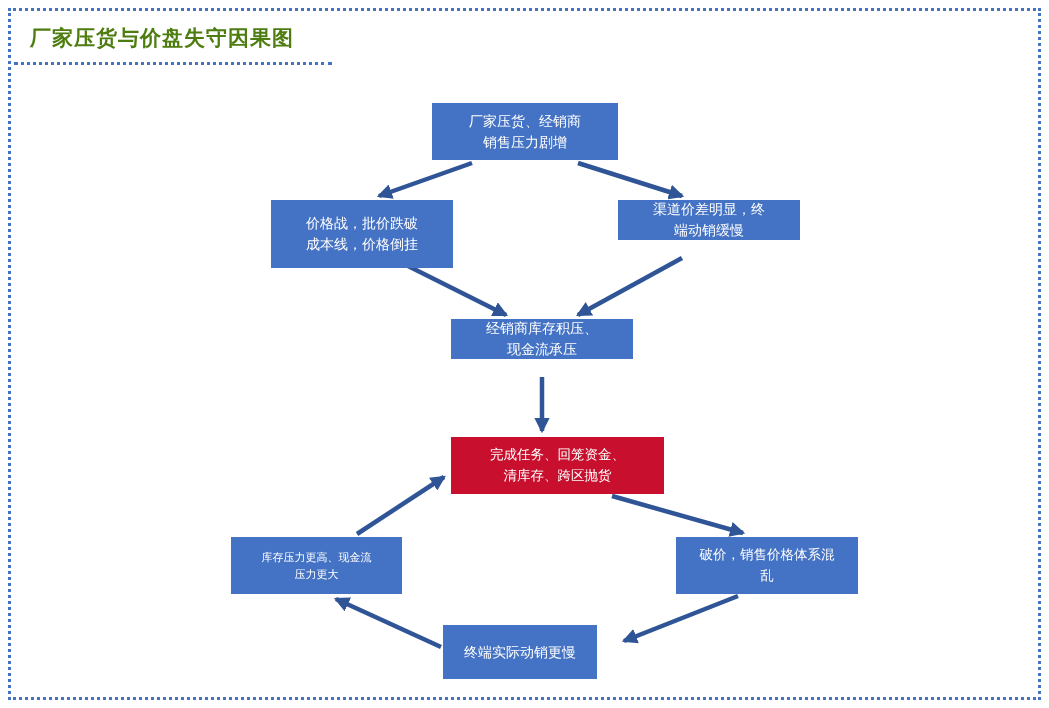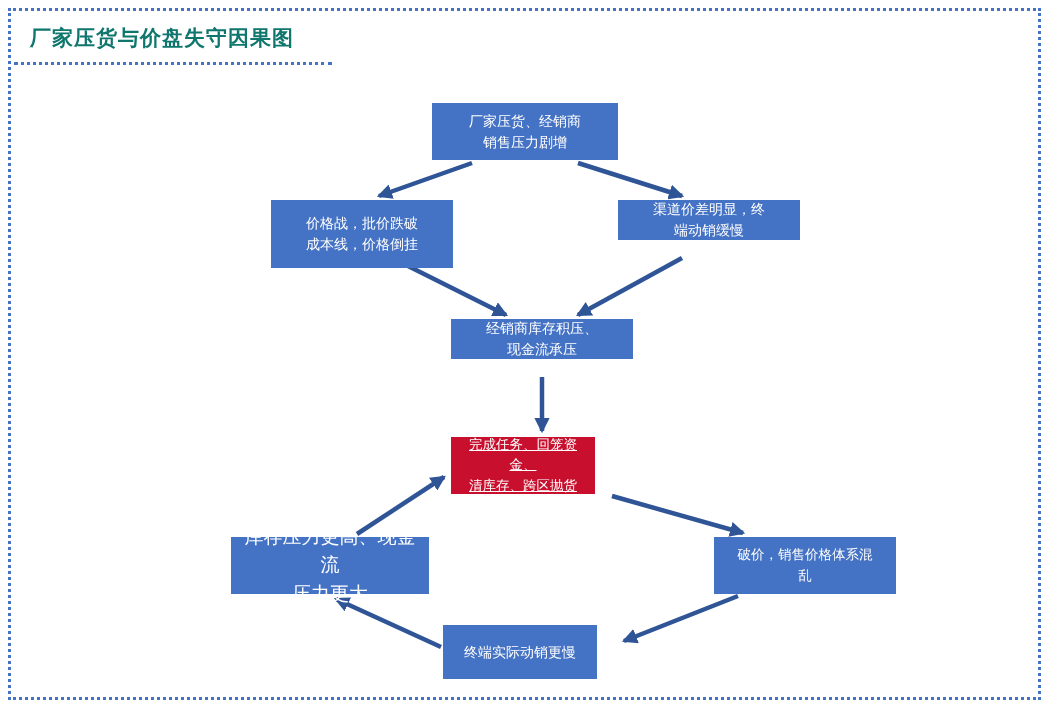--- a/index.html
+++ b/index.html
@@ -26,21 +26,21 @@
   }
   .title {
     position: absolute;
     left: 14px;
     top: 24px;
     width: 318px;
     padding: 0 0 10px 16px;
     font-family: "Liberation Serif", "DejaVu Serif", serif;
     font-weight: bold;
     font-size: 21px;
-    color: #0f766e;
+    color: #4d7c0f;
     letter-spacing: 1px;
     border-bottom: 3px dotted #4472C4;
     box-sizing: border-box;
   }
   svg.arrows {
     position: absolute;
     left: 0;
     top: 0;
     pointer-events: none;
   }
@@ -60,23 +60,23 @@
     font-size: 14px;
     line-height: 1.5;
     box-sizing: border-box;
     padding: 0 6px;
   }
   .node.red { background: #C8102E; }
   #n1 { left: 432px; top: 103px; width: 186px; height: 57px; }
   #n2 { left: 271px; top: 200px; width: 182px; height: 68px; }
   #n3 { left: 618px; top: 200px; width: 182px; height: 40px; }
   #n4 { left: 451px; top: 319px; width: 182px; height: 40px; }
-  #n5 { left: 451px; top: 437px; width: 144px; height: 57px; font-size: 13.5px; text-decoration: underline; }
-  #n6 { left: 231px; top: 537px; width: 198px; height: 57px; font-size: 19px; }
-  #n7 { left: 676px; top: 537px; width: 182px; height: 57px; font-size: 13.5px; margin-left: 38px; }
+  #n5 { left: 451px; top: 437px; width: 213px; height: 57px; font-size: 13.5px; }
+  #n6 { left: 231px; top: 537px; width: 171px; height: 57px; font-size: 11px; }
+  #n7 { left: 676px; top: 537px; width: 182px; height: 57px; font-size: 13.5px; }
   #n8 { left: 443px; top: 625px; width: 154px; height: 54px; }
 </style>
 </head>
 <body>
 
 <div class="page">
 
   <div class="frame"></div>
 
   <div class="title">厂家压货与价盘失守因果图</div>

